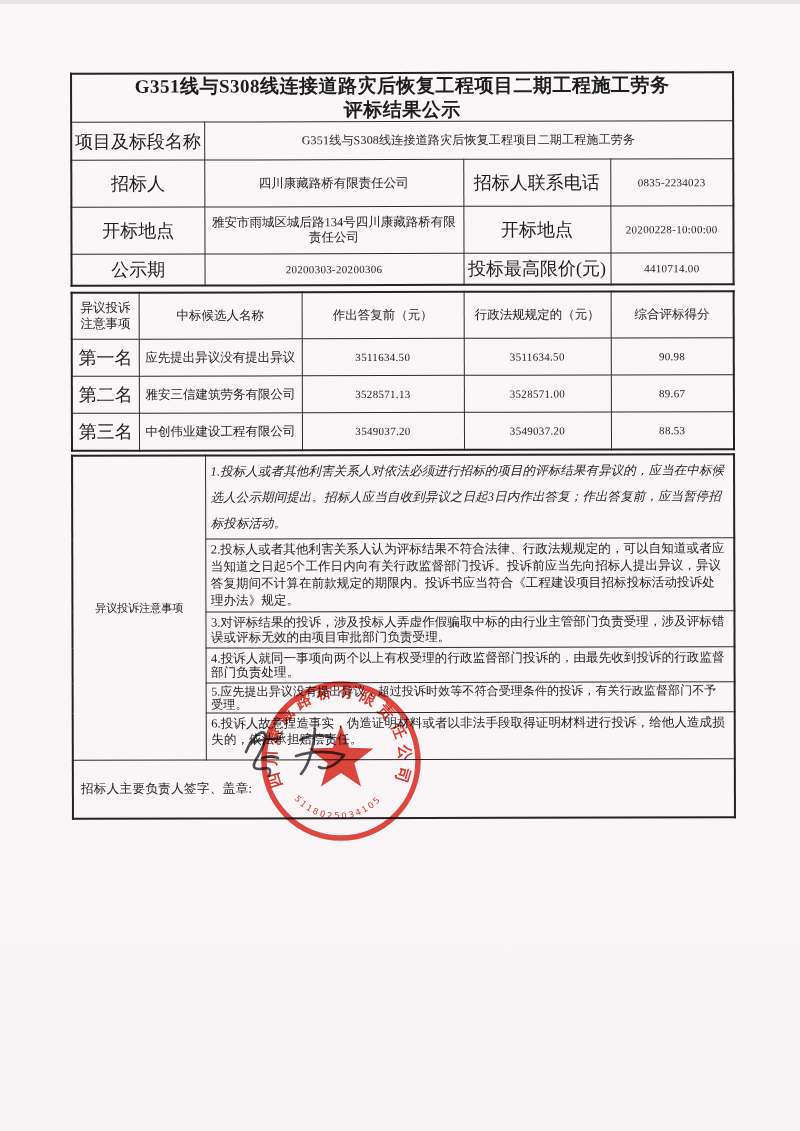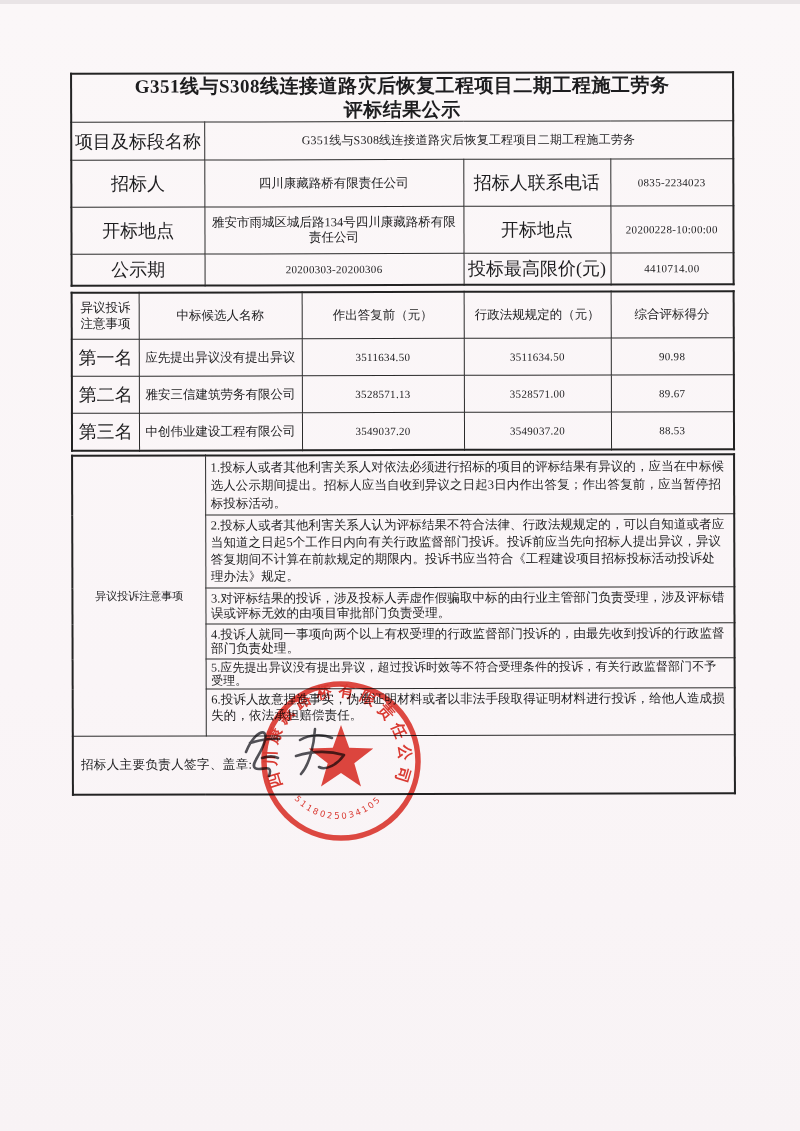--- a/index.html
+++ b/index.html
@@ -18,21 +18,21 @@
   .tblB{margin-bottom:3px;}
   .title-cell{height:47px;font-weight:bold;font-size:19px;line-height:23.5px;letter-spacing:.5px;}
   .h40{height:37px}.h48{height:46px}.h33{height:30px}
   .val12{font-size:12px;letter-spacing:.2px;}
   .val125{font-size:12.5px;line-height:15px;}
   .num{font-size:11px;letter-spacing:.3px;}
   .bh{height:45px;font-size:12.5px;line-height:15.5px;}
   .br{height:36px;}
   .note{text-align:left;font-size:12.5px;word-break:break-all;
         padding:2px 6px 2px 5px;letter-spacing:.1px;}
-  .n1{height:43px;line-height:18px;}
+  .n1{height:43px;line-height:26px;font-style:italic;}
   .n2{height:53px;line-height:17px;}
   .n3{height:31px;line-height:15px;}
   .n4{height:30px;line-height:14.5px;}
   .n5{height:25px;line-height:12.5px;font-size:12px;}
   .n6{height:42px;line-height:16px;vertical-align:top;padding-top:2px;}
   .notes-label{font-size:11px;line-height:17px;}
   .sig-row{height:57px;text-align:left;padding-left:7px;font-size:12.5px;letter-spacing:.4px;}
   .stamp{position:absolute;left:253px;top:669px;width:176px;height:176px;
          mix-blend-mode:multiply;opacity:.94;pointer-events:none;}
   .handwriting{position:absolute;left:238px;top:708px;width:125px;height:80px;

